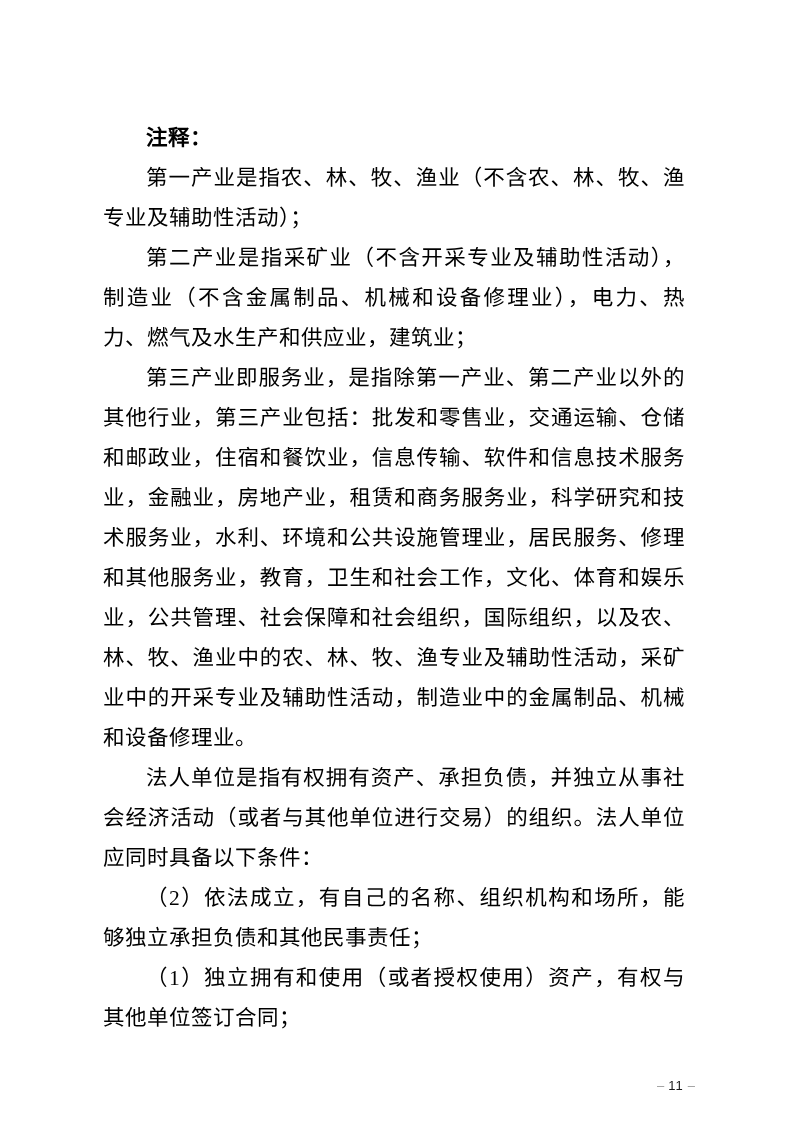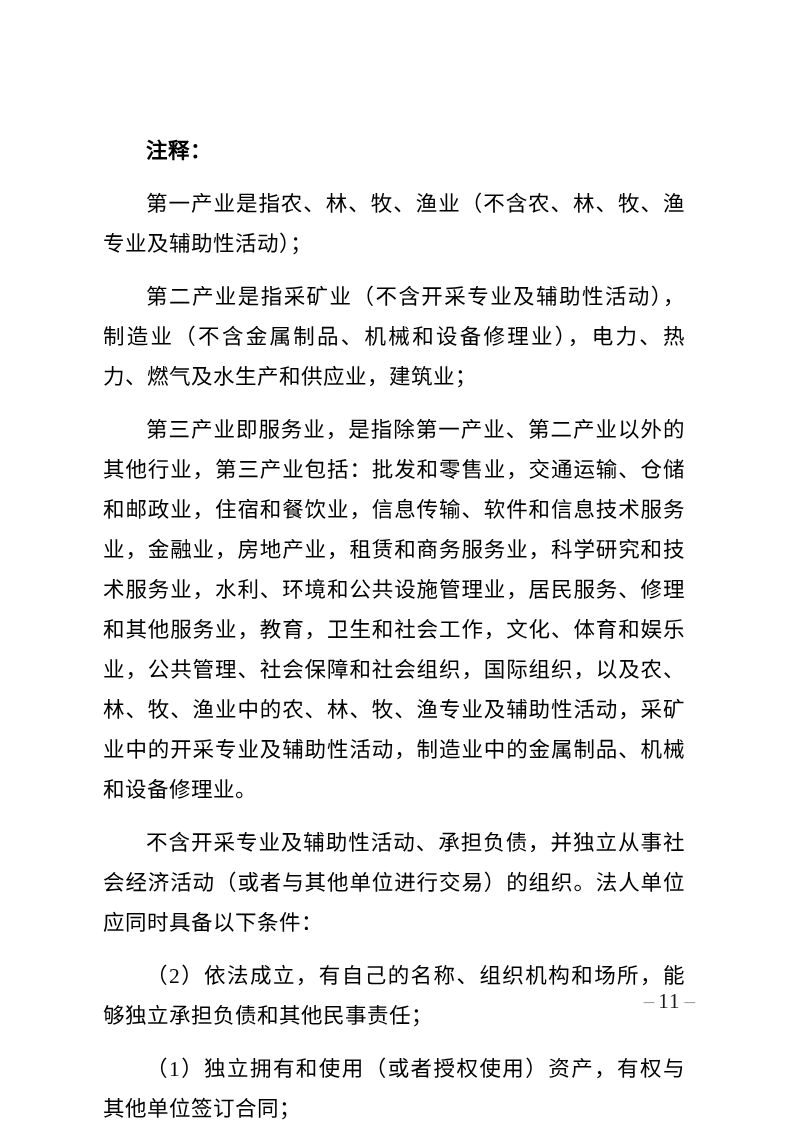--- a/index.html
+++ b/index.html
@@ -26,34 +26,33 @@
   }
 
   .para {
     font-size: 21.5px;
     line-height: 40px;
     text-align: justify;
     text-justify: inter-ideograph;
     text-indent: 2em;
     color: #000000;
     letter-spacing: 0.5px;
-    margin-top: 13px;
   }
 
   .para.bold {
     font-weight: bold;
   }
 
   .page-number {
     position: absolute;
-    top: 988px;
+    top: 1073px;
     right: 94px;
-    font-size: 21px;
+    font-size: 13px;
     line-height: 26px;
-    font-family: Liberation Serif, serif;
+    font-family: Liberation Sans, sans-serif;
     white-space: nowrap;
   }
 
   .page-number .dash {
     color: #9a9a9a;
     padding: 0 4px;
   }
 
   .page-number .num {
     color: #1a1a1a;
@@ -69,21 +68,21 @@
     <p class="para bold">注释：</p>
 
 
     <p class="para">第一产业是指农、林、牧、渔业（不含农、林、牧、渔专业及辅助性活动）；</p>
 
     <p class="para">第二产业是指采矿业（不含开采专业及辅助性活动），制造业（不含金属制品、机械和设备修理业），电力、热力、燃气及水生产和供应业，建筑业；</p>
 
     <p class="para">第三产业即服务业，是指除第一产业、第二产业以外的其他行业，第三产业包括：批发和零售业，交通运输、仓储和邮政业，住宿和餐饮业，信息传输、软件和信息技术服务业，金融业，房地产业，租赁和商务服务业，科学研究和技术服务业，水利、环境和公共设施管理业，居民服务、修理和其他服务业，教育，卫生和社会工作，文化、体育和娱乐业，公共管理、社会保障和社会组织，国际组织，以及农、林、牧、渔业中的农、林、牧、渔专业及辅助性活动，采矿业中的开采专业及辅助性活动，制造业中的金属制品、机械和设备修理业。</p>
 
 
-    <p class="para">不含开采专业及辅助性活动、承担负债，并独立从事社会经济活动（或者与其他单位进行交易）的组织。法人单位应同时具备以下条件：</p>
+    <p class="para">法人单位是指有权拥有资产、承担负债，并独立从事社会经济活动（或者与其他单位进行交易）的组织。法人单位应同时具备以下条件：</p>
 
     <p class="para">（2）依法成立，有自己的名称、组织机构和场所，能够独立承担负债和其他民事责任；</p>
 
     <p class="para">（1）独立拥有和使用（或者授权使用）资产，有权与其他单位签订合同；</p>
   </div>
 
   <div class="page-number">
     <span class="dash">–</span><span class="num">11</span><span class="dash">–</span>
   </div>
 

